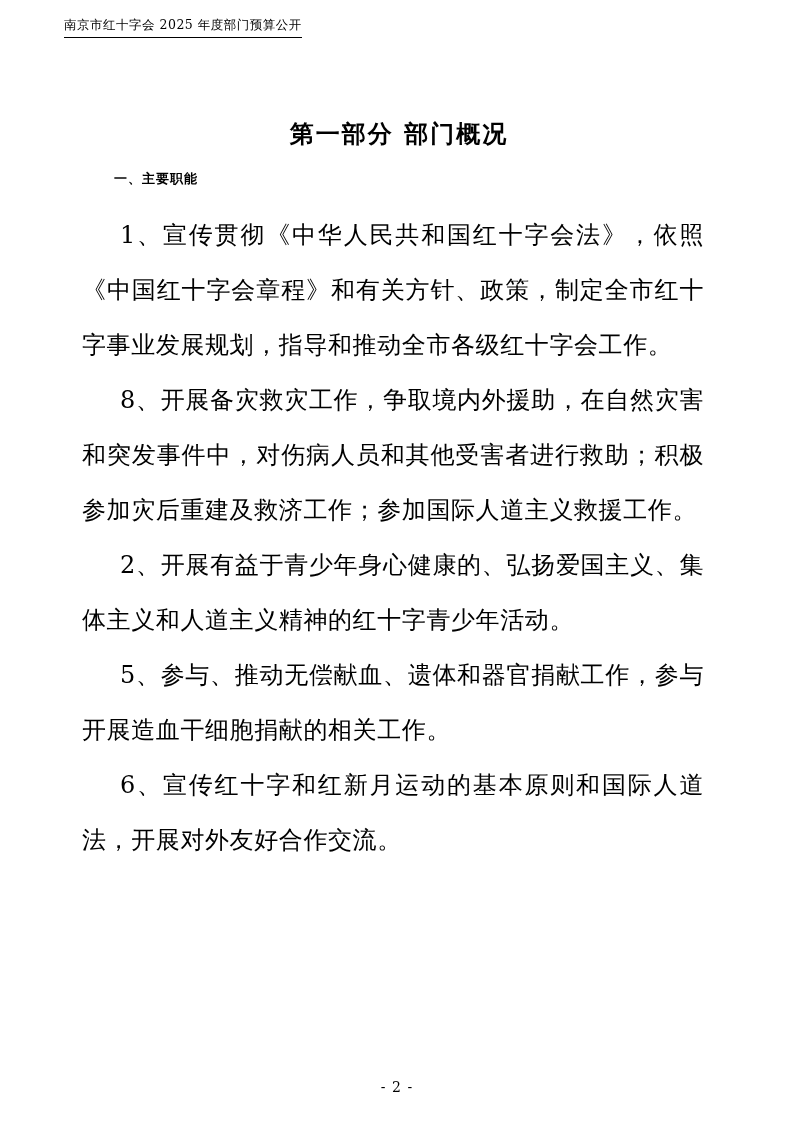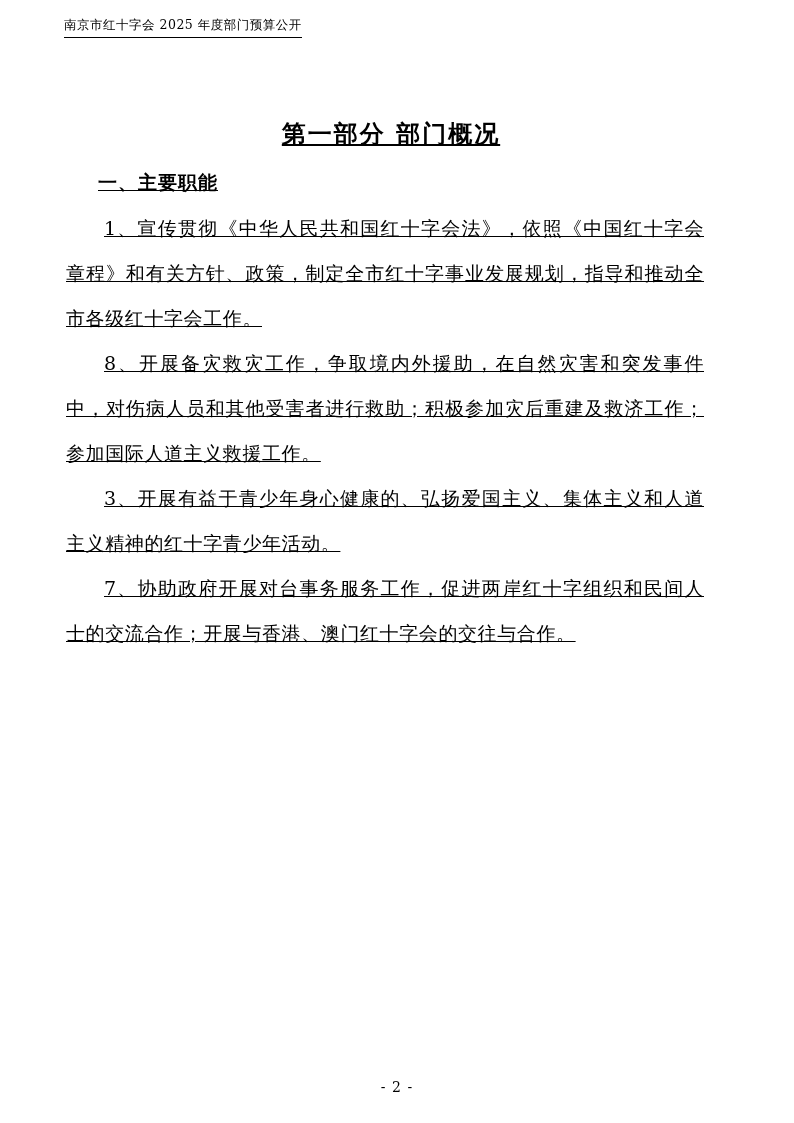--- a/index.html
+++ b/index.html
@@ -36,42 +36,41 @@
     letter-spacing: 0.5px;
     color: #000;
     padding-bottom: 3px;
     border-bottom: 1px solid #000;
     white-space: nowrap;
   }
   
   .content {
     position: absolute;
     top: 96px;
-    left: 66px;
+    left: 82px;
     right: 78px;
-    text-decoration: underline;
   }
   .doc-title {
     text-align: center;
     font-size: 24px;
     font-weight: bold;
     letter-spacing: 2px;
     margin: 22px 0 20px 0;
     font-family: "DejaVu Serif", "Liberation Serif", serif;
   }
   .section-title {
-    font-size: 19px;
+    font-size: 13px;
     font-weight: bold;
-    margin: 14px 0 10px 0;
+    margin: 14px 0 20px 0;
     text-indent: 32px;
     letter-spacing: 1px;
   }
   p.para {
-    font-size: 19px;
-    line-height: 45px;
+    font-size: 24px;
+    line-height: 55px;
     margin: 0 12px 0 0;
     text-indent: 38px;
     text-align: justify;
     letter-spacing: 0.6px;
   }
   .footer {
     position: absolute;
     left: 0;
     right: 0;
     bottom: 28px;
@@ -90,20 +89,21 @@
   </div>
 
   <div class="content">
 
     <div class="doc-title">第一部分  部门概况</div>
 
     <div class="section-title">一、主要职能</div>
 
     <p class="para">1、宣传贯彻《中华人民共和国红十字会法》，依照《中国红十字会章程》和有关方针、政策，制定全市红十字事业发展规划，指导和推动全市各级红十字会工作。</p>
     <p class="para">8、开展备灾救灾工作，争取境内外援助，在自然灾害和突发事件中，对伤病人员和其他受害者进行救助；积极参加灾后重建及救济工作；参加国际人道主义救援工作。</p>
-    <p class="para">3、开展有益于青少年身心健康的、弘扬爱国主义、集体主义和人道主义精神的红十字青少年活动。</p>
-    <p class="para">7、协助政府开展对台事务服务工作，促进两岸红十字组织和民间人士的交流合作；开展与香港、澳门红十字会的交往与合作。</p>
+    <p class="para">2、开展有益于青少年身心健康的、弘扬爱国主义、集体主义和人道主义精神的红十字青少年活动。</p>
+    <p class="para">5、参与、推动无偿献血、遗体和器官捐献工作，参与开展造血干细胞捐献的相关工作。</p>
+    <p class="para">6、宣传红十字和红新月运动的基本原则和国际人道法，开展对外友好合作交流。</p>
 
   </div>
 
   <div class="footer">- 2 -</div>
 
 </div>
 
 </body></html>

